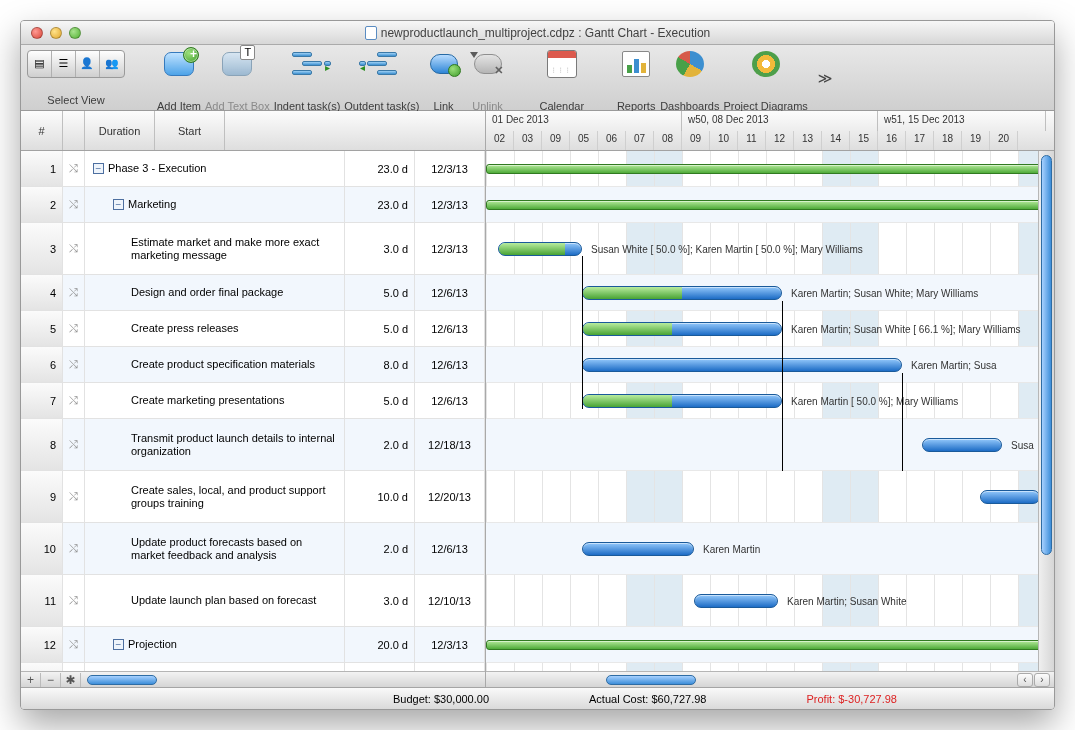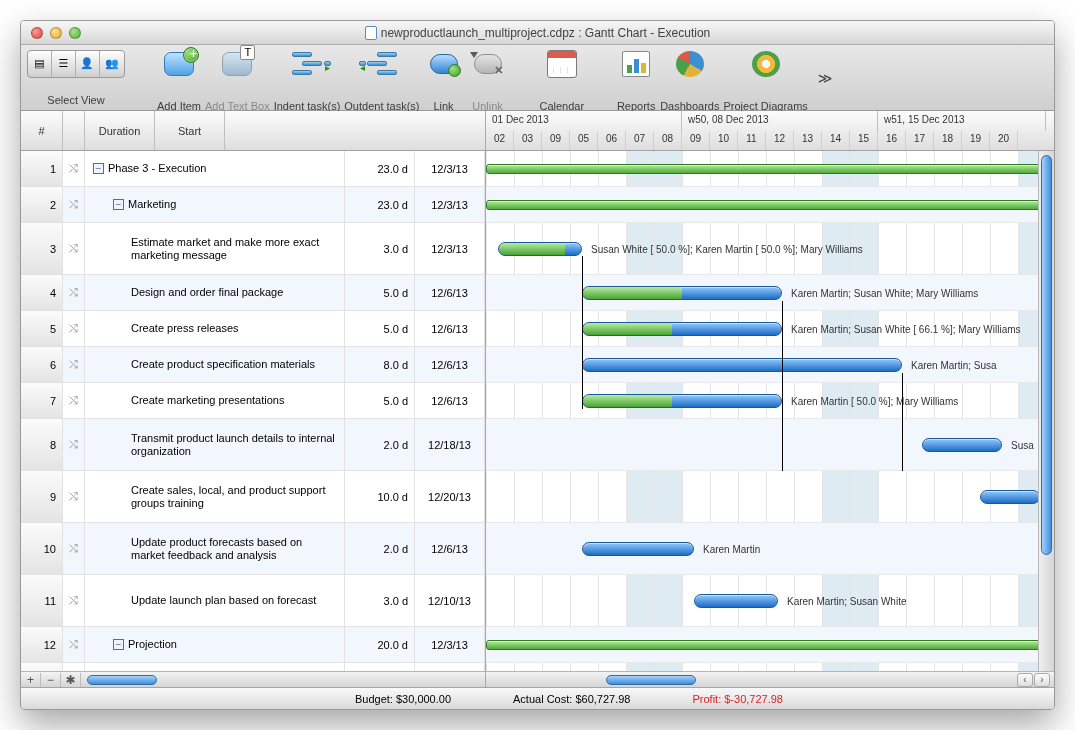--- a/index.html
+++ b/index.html
@@ -183,21 +183,21 @@
   .bar-label{position:absolute;left:100%;top:50%;transform:translateY(-50%);white-space:nowrap;margin-left:10px;font-size:10px;color:#333;}
   
   .vscroll{position:absolute;right:0;top:40px;bottom:16px;width:16px;background:linear-gradient(to right,#efefef,#d6d6d6);border-left:1px solid #b7b7b7;}
   .vscroll .vthumb{position:absolute;left:2px;right:2px;top:4px;height:400px;border-radius:8px;background:linear-gradient(to right,#a7d1ff,#3d8ed9);border:1px solid #2e6ca4;}
   
   .right-hscroll{height:16px;background:linear-gradient(#f3f3f3,#d5d5d5);border-top:1px solid #b5b5b5;display:flex;align-items:center;position:relative;}
   .right-hscroll .thumb{height:10px;border-radius:6px;background:linear-gradient(#a7d1ff,#3d8ed9);border:1px solid #2e6ca4;width:90px;margin-left:120px;}
   .zoom-btns{position:absolute;right:4px;display:flex;gap:1px;}
   .zoom-btns span{width:16px;height:14px;border:1px solid #aaa;border-radius:3px;background:linear-gradient(#fdfdfd,#dedede);display:flex;align-items:center;justify-content:center;font-size:10px;color:#555;}
   
-  .status{height:22px;background:linear-gradient(#f9f9f9,#dadada);border-top:1px solid #a5a5a5;display:flex;align-items:center;padding:0 12px;gap:62px;font-size:11px;}
+  .status{height:22px;background:linear-gradient(#f9f9f9,#dadada);border-top:1px solid #a5a5a5;display:flex;align-items:center;padding:0 12px;gap:100px;font-size:11px;}
   .status .profit{color:#d22;}
   
   .conn{position:absolute;background:#000;}
 </style>
 </head>
 <body>
 
 <div class="window">
 
   <div class="titlebar">

